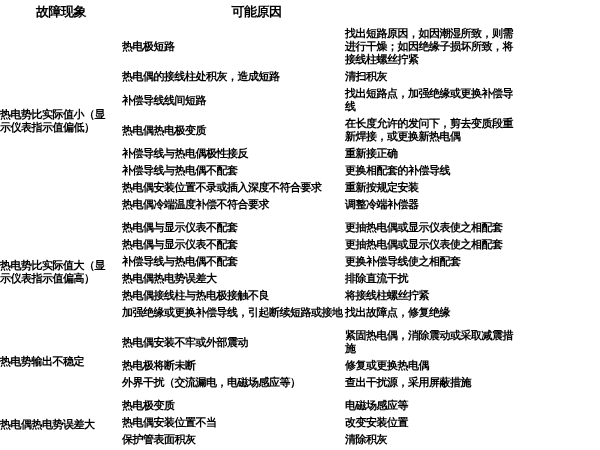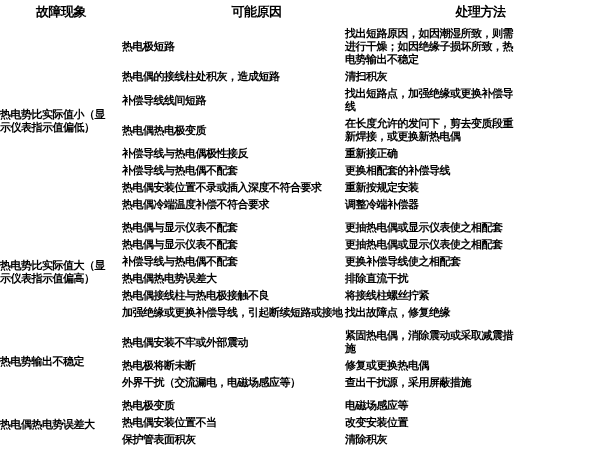--- a/index.html
+++ b/index.html
@@ -53,29 +53,28 @@
   .cause { width: 222px; }
   .remedy { max-width: 176px; }
 </style>
 </head>
 <body style="background: rgb(255, 255, 255); color: rgb(0, 0, 0);">
 
 <div class="fault-table">
   <div class="header-row">
     <div class="header-cell c1">故障现象</div>
     <div class="header-cell c2">可能原因</div>
-    <div class="header-cell c3">处理方法</div>
   </div>
   <div id="groups-container">
   <div class="group">
     <div class="phenomenon">热电势比实际值小（显示仪表指示值偏低）</div>
     <div class="rows">
   <div class="row">
     <div class="cell cause">热电极短路</div>
-    <div class="cell remedy">找出短路原因，如因潮湿所致，则需进行干燥；如因绝缘子损坏所致，热电势输出不稳定</div>
+    <div class="cell remedy">找出短路原因，如因潮湿所致，则需进行干燥；如因绝缘子损坏所致，将接线柱螺丝拧紧</div>
   </div>
 
   <div class="row">
     <div class="cell cause">热电偶的接线柱处积灰，造成短路</div>
     <div class="cell remedy">清扫积灰</div>
   </div>
 
   <div class="row">
     <div class="cell cause">补偿导线线间短路</div>
     <div class="cell remedy">找出短路点，加强绝缘或更换补偿导线</div>

